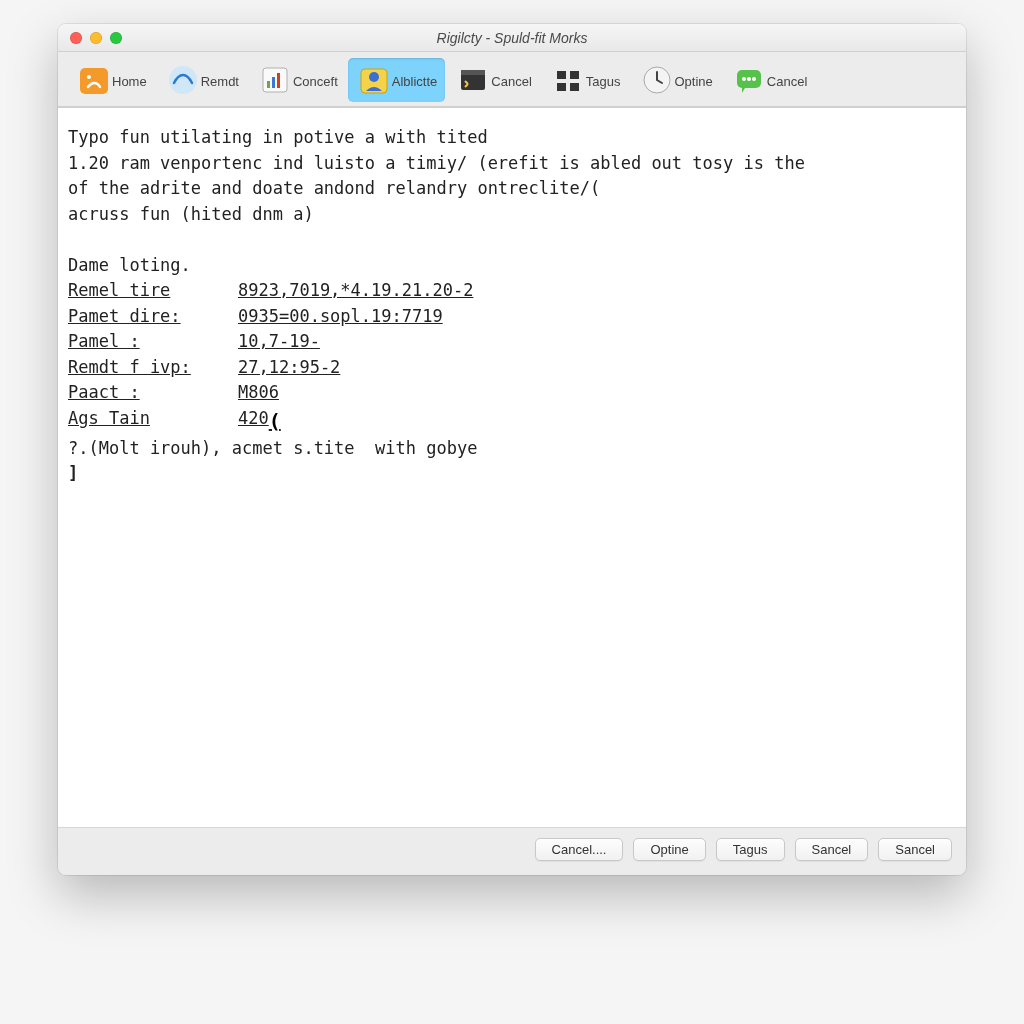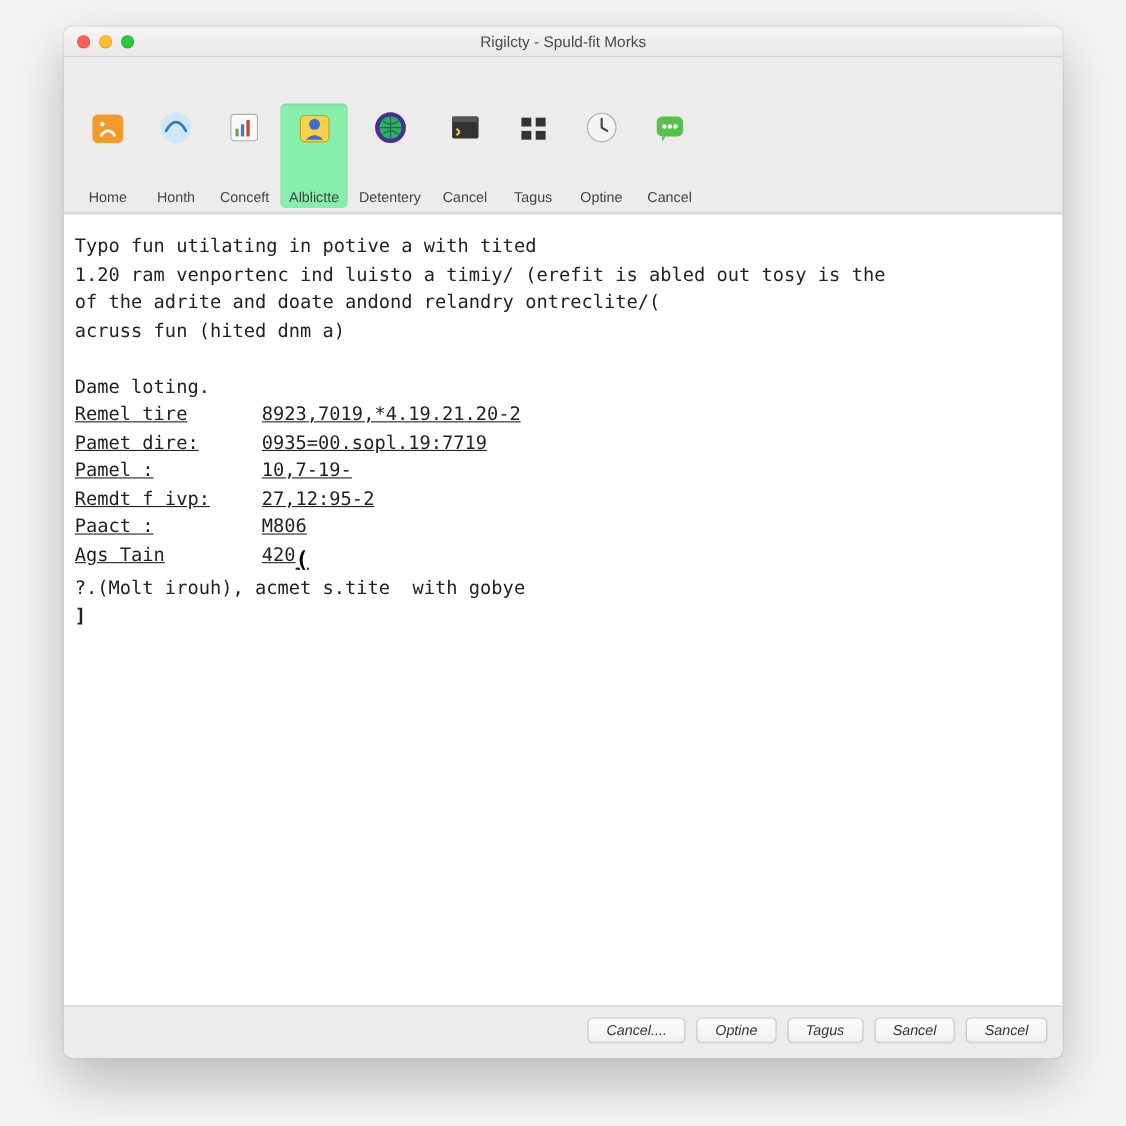--- a/index.html
+++ b/index.html
@@ -41,43 +41,42 @@
 .tl-close { background: #ff5f57; box-shadow: inset 0 0 0 0.5px rgba(0,0,0,0.2); }
 .tl-min   { background: #ffbd2e; box-shadow: inset 0 0 0 0.5px rgba(0,0,0,0.2); }
 .tl-max   { background: #28c840; box-shadow: inset 0 0 0 0.5px rgba(0,0,0,0.2); }
 .title {
   position: absolute;
   left: 0; right: 0;
   text-align: center;
   font-size: 14px;
   color: #4a4a4a;
   pointer-events: none;
+  font-style: italic;
 }
 .toolbar {
   display: flex;
   align-items: flex-end;
   padding: 6px 10px 4px 10px;
   background: #ececec;
   border-bottom: 1px solid #cfcfcf;
   gap: 2px;
 }
 .toolbar-item {
   display: flex;
-  flex-direction: column;
+  flex-direction: row;
   align-items: center;
   padding: 4px 8px 2px 8px;
   border-radius: 5px;
   min-width: 60px;
   cursor: default;
-  gap: 36px;
 }
 .toolbar-item.selected {
-  background: #86efac;
+  background: #7dd3fc;
   box-shadow: inset 0 1px 2px rgba(0,0,0,0.15);
-  margin-top: 36px;
 }
 .toolbar-icon {
   width: 36px; height: 36px;
   display: flex; align-items: center; justify-content: center;
   margin-bottom: 2px;
 }
 .toolbar-label {
   font-size: 13px;
   color: #444;
 }
@@ -105,21 +104,20 @@
 }
 .mac-button {
   background: linear-gradient(#fdfdfd, #f1f1f1);
   border: 1px solid #c8c8c8;
   border-radius: 5px;
   padding: 3px 16px;
   font-size: 13px;
   color: #333;
   box-shadow: 0 1px 0 rgba(255,255,255,0.6) inset, 0 1px 1px rgba(0,0,0,0.05);
   cursor: default;
-  font-style: italic;
 }
 .cursor-mark {
   font-weight: bold;
   font-size: 20px;
   color: #000;
 }
 </style>
 </head>
 <body>
 
@@ -146,21 +144,21 @@
       <div class="toolbar-label">Home</div>
     </div>
 
     <div class="toolbar-item">
       <div class="toolbar-icon">
         <svg width="34" height="34" viewBox="0 0 34 34">
             <circle cx="17" cy="17" r="14" fill="#cfe7f7"></circle>
             <path d="M8 20 q4 -8 9 -8 q5 0 9 8" stroke="#2a7bd1" stroke-width="2.5" fill="none" stroke-linecap="round"></path>
           </svg>
       </div>
-      <div class="toolbar-label">Honth</div>
+      <div class="toolbar-label">Remdt</div>
     </div>
 
     <div class="toolbar-item">
       <div class="toolbar-icon">
         <svg width="34" height="34" viewBox="0 0 34 34">
             <rect x="5" y="5" width="24" height="24" rx="3" fill="#fafafa" stroke="#b0b0b0"></rect>
             <rect x="9" y="18" width="3" height="7" fill="#6aa84f"></rect>
             <rect x="14" y="14" width="3" height="11" fill="#3c78d8"></rect>
             <rect x="19" y="10" width="3" height="15" fill="#cc4125"></rect>
           </svg>
@@ -172,30 +170,20 @@
       <div class="toolbar-icon">
         <svg width="34" height="34" viewBox="0 0 34 34">
             <rect x="4" y="6" width="26" height="24" rx="4" fill="#f4d34a" stroke="#c9a20e"></rect>
             <circle cx="17" cy="14" r="5" fill="#3a6fd8"></circle>
             <path d="M9 28 q8 -8 16 0" fill="#3a6fd8"></path>
           </svg>
       </div>
       <div class="toolbar-label">Alblictte</div>
     </div>
 
-    <div class="toolbar-item">
-      <div class="toolbar-icon">
-        <svg width="34" height="34" viewBox="0 0 34 34">
-            <circle cx="17" cy="17" r="14" fill="#4a2f8f"></circle>
-            <circle cx="17" cy="17" r="10" fill="#2fae6b"></circle>
-            <path d="M17 7 v20 M7 17 h20 M10 11 q7 6 14 0 M10 23 q7 -6 14 0" stroke="#1b6b43" stroke-width="1" fill="none"></path>
-          </svg>
-      </div>
-      <div class="toolbar-label">Detentery</div>
-    </div>
 
 
     <div class="toolbar-item">
       <div class="toolbar-icon">
         <svg width="34" height="34" viewBox="0 0 34 34">
             <rect x="5" y="7" width="24" height="20" rx="2" fill="#333"></rect>
             <rect x="5" y="7" width="24" height="5" fill="#555"></rect>
             <path d="M9 18 l3 3 M9 24 l3 -3" stroke="#f4c542" stroke-width="2" fill="none"></path>
           </svg>
       </div>

